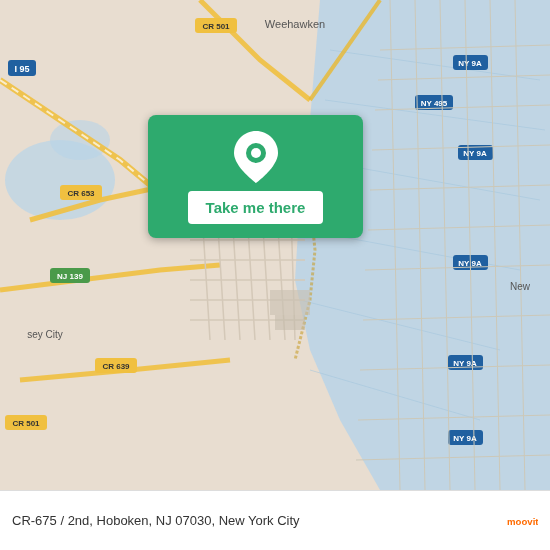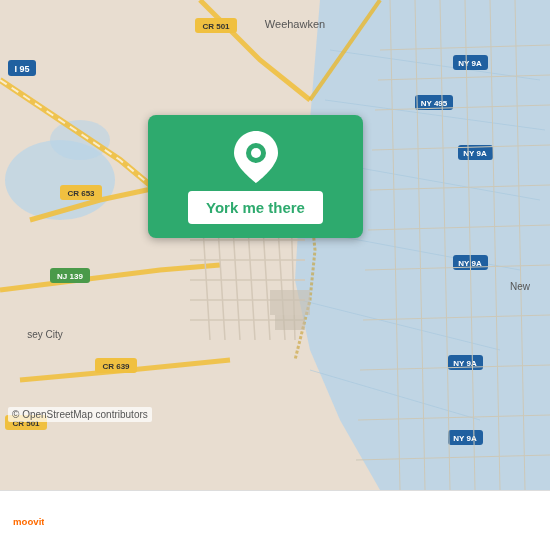--- a/index.html
+++ b/index.html
@@ -212,27 +212,27 @@
 
   
   <div id="location-card">
 
     <svg id="pin-icon" viewBox="0 0 44 52" xmlns="http://www.w3.org/2000/svg">
       <path d="M22 0 C10 0 0 10 0 22 C0 36 22 52 22 52 C22 52 44 36 44 22 C44 10 34 0 22 0Z" fill="white"></path>
       <circle cx="22" cy="22" r="10" fill="#2eaa6e"></circle>
       <circle cx="22" cy="22" r="5" fill="white"></circle>
     </svg>
 
-    <button id="take-me-there-btn">York me there</button>
+    <button id="take-me-there-btn">Take me there</button>
   </div>
 
   
-  <div id="copyright-text">© OpenStreetMap contributors</div>
 </div>
 
 <div id="bottom-bar">
+  <span id="address-text">CR-675 / 2nd, Hoboken, NJ 07030, New York City</span>
   <div id="moovit-logo">
     <svg id="moovit-logo-icon" viewBox="0 0 60 32" xmlns="http://www.w3.org/2000/svg">
 
       <text x="2" y="24" font-size="18" font-weight="bold" fill="#ff6b00" font-family="Arial">moovit</text>
     </svg>
   </div>
 </div>
 
 </body></html>

